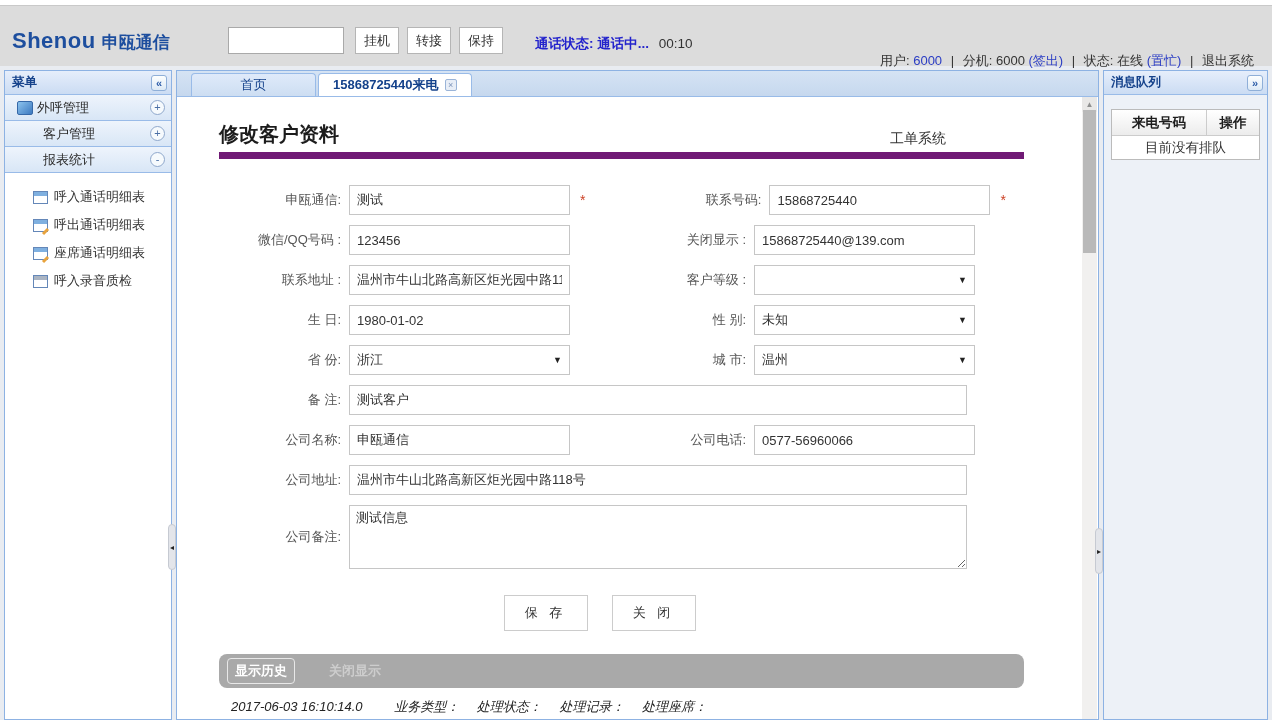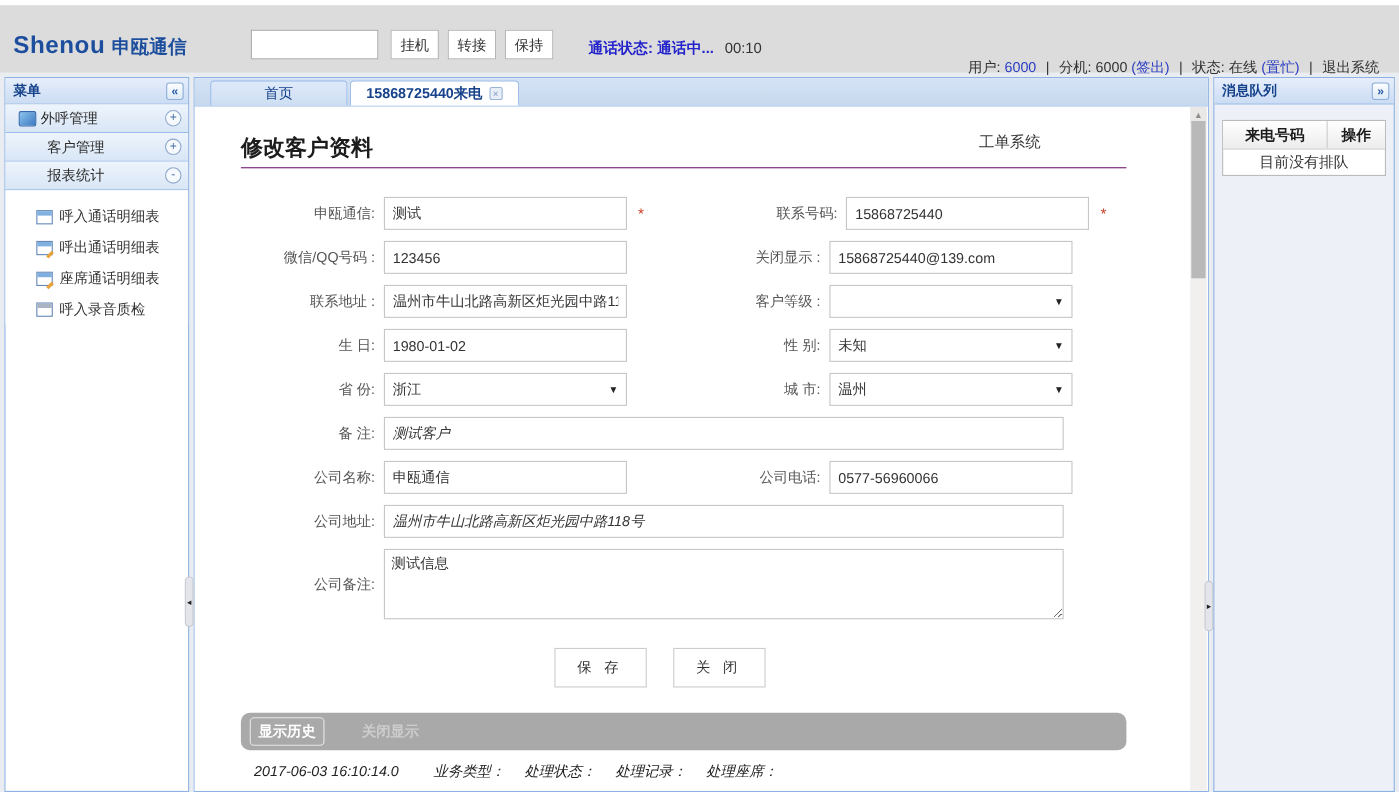--- a/index.html
+++ b/index.html
@@ -86,34 +86,34 @@
   .main-body { position:absolute; top:26px; left:0; right:0; bottom:0;
     overflow:hidden; background:#fff; }
   .scrollbar { position:absolute; top:0; right:1px; width:15px; bottom:0;
     background:#f1f0ef; }
   .scroll-up { height:15px; background:#e9e8e7; color:#8f8f8f; font-size:8px;
     text-align:center; line-height:15px; cursor:pointer; }
   .scroll-thumb { position:absolute; top:13px; left:1px; width:13px; height:143px;
     background:#b9b9b9; cursor:pointer; }
 
   .content { position:absolute; left:0; right:16px; top:0; }
-  .form-hd { margin:24px 58px 0 42px; display:flex; align-items:flex-start;
-    border-bottom:1px solid #701a75; padding-bottom:4px; }
+  .form-hd { margin:24px 58px 0 42px; display:flex; align-items:flex-end;
+    border-bottom:7px solid #701a75; padding-bottom:4px; }
   .form-title { font-size:20px; font-weight:bold; color:#1c1c1c; }
   .form-hd .sp { flex:1; }
   .form-link { font-size:14px; color:#333; margin-right:78px; cursor:pointer; }
 
   .form { margin:26px 0 0 42px; }
   .frow { display:flex; align-items:center; margin-bottom:10px; }
   .flabel { width:130px; text-align:right; font-size:13px; color:#555;
     padding-right:8px; white-space:nowrap; }
   .flabel.r { width:184px; }
   .finput { width:221px; height:30px; border:1px solid #c6c6c6; background:#fff;
     padding:0 7px; font-size:13px; color:#333; font-family:inherit; }
-  .finput.wide { width:618px;font-style:italic; }
+  .finput.wide { width:618px; }
   .fselect { width:221px; height:30px; border:1px solid #c6c6c6; background:#fff;
     display:flex; align-items:center; padding:0 7px; font-size:13px; color:#333;
     cursor:pointer; }
   .fselect .val { flex:1; }
   .fselect .arr { font-size:9px; color:#222; }
   .req { color:#cc4125; font-size:14px; margin-left:10px; }
   .ftextarea { width:618px; height:64px; border:1px solid #c6c6c6; resize:both;
     font-size:13px; color:#333; padding:3px 6px; font-family:inherit; }
 
   .btn-row { display:flex; justify-content:center; margin:26px 0 0 0;

